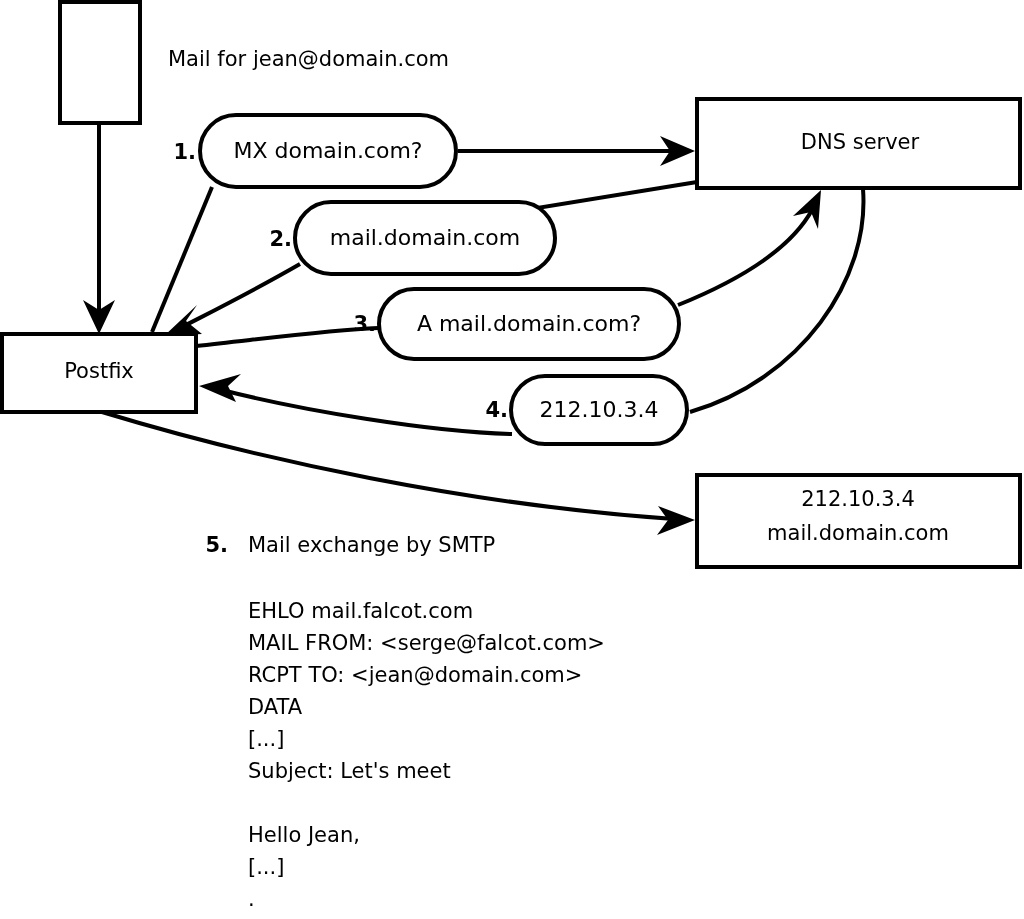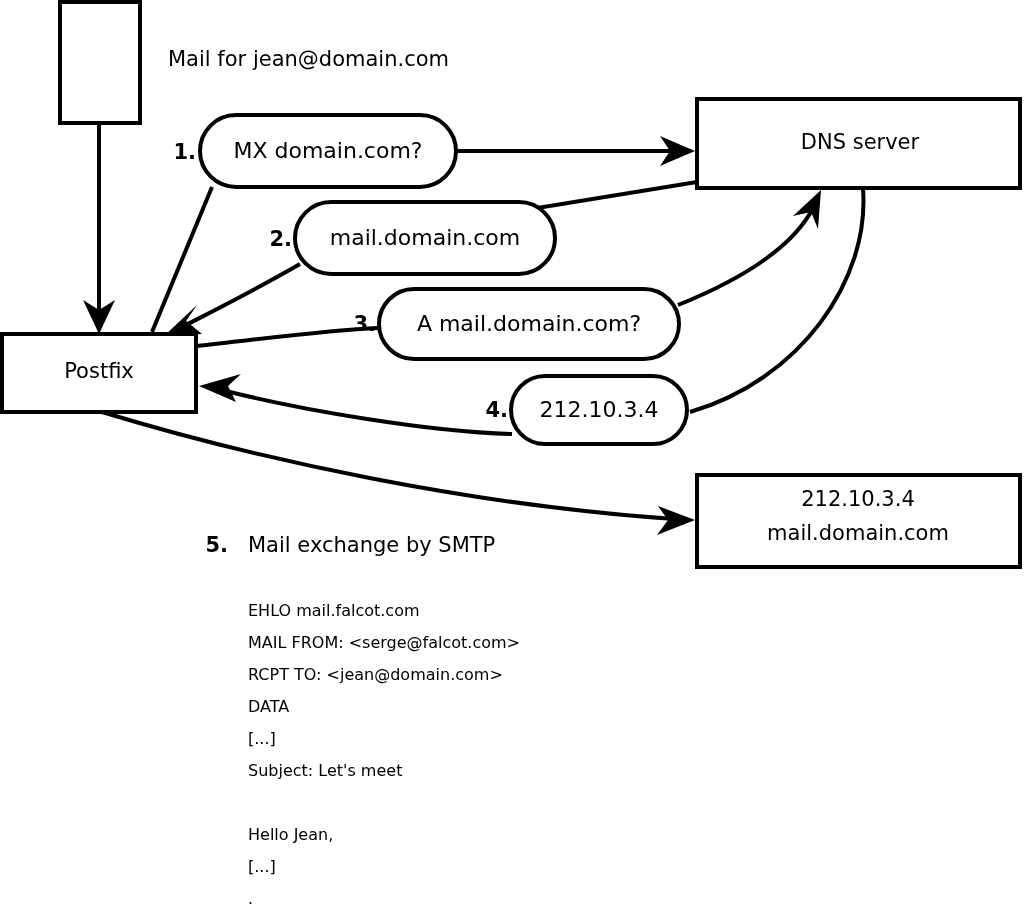--- a/index.html
+++ b/index.html
@@ -74,21 +74,21 @@
   .arrowhead {
     fill: #000000;
     stroke: none;
   }
   #transcript {
     position: absolute;
     left: 248px;
     top: 595px;
     width: 540px;
     font-family: "DejaVu Sans", "Liberation Sans", sans-serif;
-    font-size: 16px;
+    font-size: 21px;
     line-height: 32px;
     color: #000000;
     white-space: pre;
   }
   #transcript .blank-line {
     height: 32px;
   }
   .t-line {
     height: 32px;
   }

